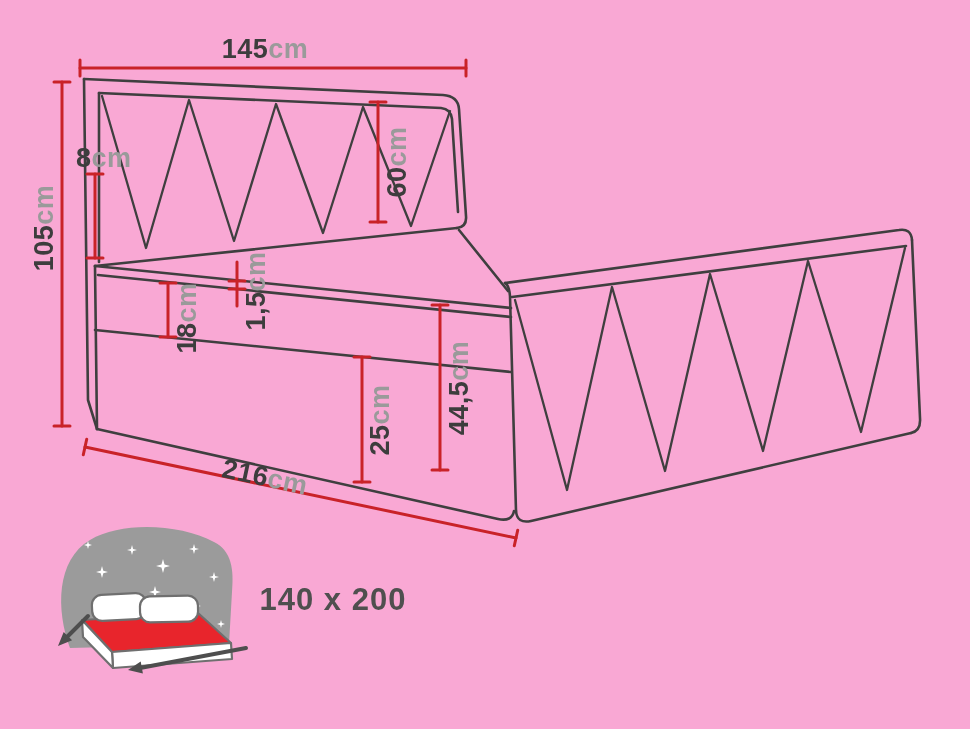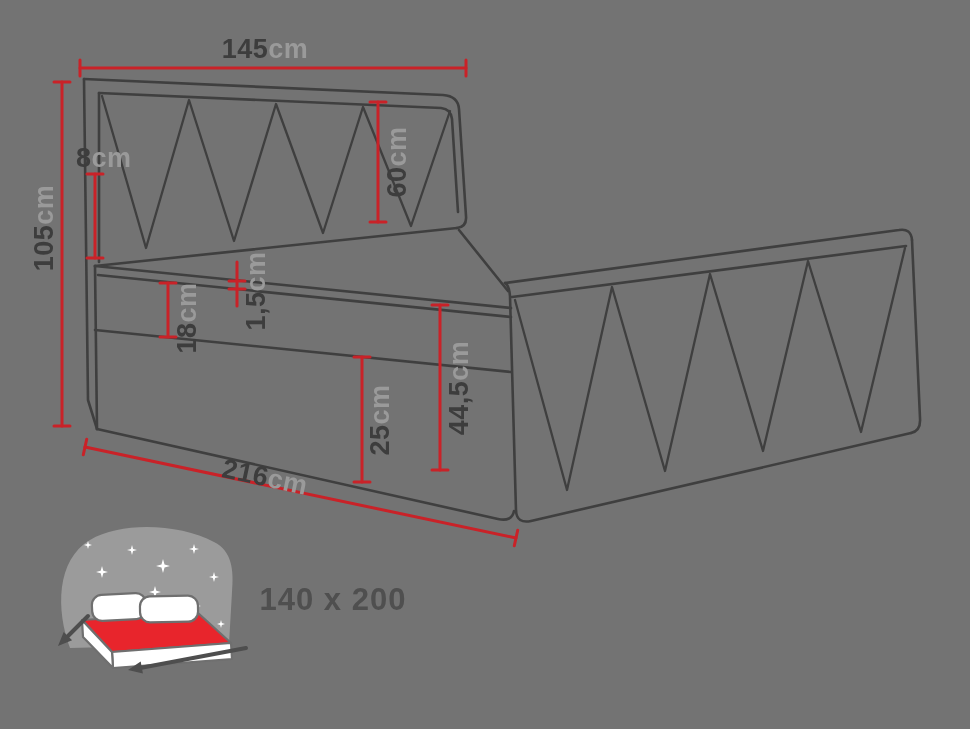--- a/index.html
+++ b/index.html
@@ -1,16 +1,16 @@
 <!DOCTYPE html>
 <html><head>
 <meta charset="utf-8">
 <style>
   html,body{margin:0;padding:0;background:#ffffff;}
-  .canvas{position:relative;width:970px;height:729px;background:#737373;overflow:hidden;}
+  .canvas{position:relative;width:970px;height:729px;background:#f9a8d4;overflow:hidden;}
   svg{display:block;}
   svg text{font-family:"Liberation Sans","DejaVu Sans",sans-serif;stroke:none;}
   .outline{stroke:#3f3f3f;stroke-width:2.6;fill:none;stroke-linecap:round;stroke-linejoin:round;}
   .pattern{stroke:#3f3f3f;stroke-width:2.3;fill:none;stroke-linejoin:round;stroke-linecap:round;}
   .red{stroke:#c92228;stroke-width:3;fill:none;stroke-linecap:round;}
   .dim-val{font-weight:700;font-size:27px;fill:#3d3d3d;letter-spacing:.5px;}
   .dim-unit{font-weight:700;font-size:27px;fill:#9a9a9a;letter-spacing:.5px;}
   .caption{font-weight:700;font-size:31px;fill:#4f4f4f;letter-spacing:1px;}
   .icon-stroke{stroke:#6f6f6f;stroke-width:2.2;stroke-linejoin:round;}
   .icon-arrow{stroke:#4e4e4e;stroke-width:4;fill:none;stroke-linecap:round;}

